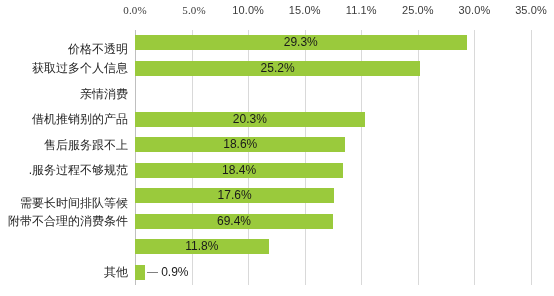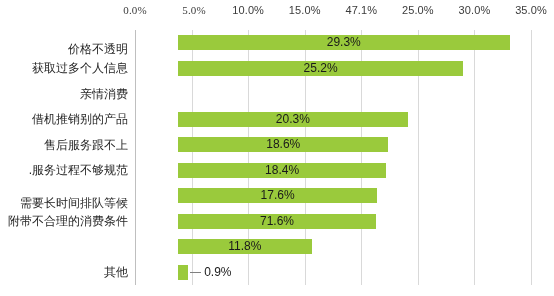--- a/index.html
+++ b/index.html
@@ -80,21 +80,20 @@
     font-size: 12px;
     color: #262626;
     white-space: nowrap;
     line-height: 1;
   }
 
   
   #bars {
     position: absolute;
     inset: 0;
-    margin-left: 43px;
   }
   .bar-row {
     position: absolute;
     left: 0;
     right: 0;
   }
   .bar {
     position: absolute;
     left: 0;
     top: 0;
@@ -124,21 +123,21 @@
 </head>
 <body>
 
 <div id="chart-root">
 
   <div id="x-axis-labels">
       <div class="x-tick-label" style="left: 135px; font-family: Liberation Serif, serif;">0.0%</div>
       <div class="x-tick-label" style="left: 194px; font-family: Liberation Serif, serif;">5.0%</div>
       <div class="x-tick-label" style="left: 248.143px;">10.0%</div>
       <div class="x-tick-label" style="left: 304.714px;">15.0%</div>
-      <div class="x-tick-label" style="left: 361.286px;">47.1%</div>
+      <div class="x-tick-label" style="left: 361.286px;">11.1%</div>
       <div class="x-tick-label" style="left: 417.857px;">25.0%</div>
       <div class="x-tick-label" style="left: 474.429px;">30.0%</div>
       <div class="x-tick-label" style="left: 531px;">35.0%</div>
     </div>
 
   <div id="category-labels">
       <div class="cat-label" style="top: 13px;">价格不透明</div>
       <div class="cat-label" style="top: 32.25px;">获取过多个人信息</div>
       <div class="cat-label" style="top: 57.75px;">亲情消费</div>
       <div class="cat-label" style="top: 83.25px;">借机推销别的产品</div>
@@ -180,21 +179,21 @@
         <div class="bar-row" style="top: 132.75px; height: 15px;">
           <div class="bar" style="width: 208.183px; background: rgb(154, 202, 60);"></div>
           <div class="bar-value" style="left: 0px; width: 208.183px;">18.4%</div>
         </div>
         <div class="bar-row" style="top: 158.25px; height: 15px;">
           <div class="bar" style="width: 199.131px; background: rgb(154, 202, 60);"></div>
           <div class="bar-value" style="left: 0px; width: 199.131px;">17.6%</div>
         </div>
         <div class="bar-row" style="top: 183.75px; height: 15px;">
           <div class="bar" style="width: 198px; background: rgb(154, 202, 60);"></div>
-          <div class="bar-value" style="left: 0px; width: 198px;">71.6%</div>
+          <div class="bar-value" style="left: 0px; width: 198px;">69.4%</div>
         </div>
         <div class="bar-row" style="top: 209.25px; height: 15px;">
           <div class="bar" style="width: 133.509px; background: rgb(154, 202, 60);"></div>
           <div class="bar-value" style="left: 0px; width: 133.509px;">11.8%</div>
         </div>
         <div class="bar-row" style="top: 234.75px; height: 15px;">
           <div class="bar" style="width: 10.1829px; background: rgb(154, 202, 60);"></div>
           <div class="leader" style="left: 12.1829px; width: 11px;"></div>
           <div class="bar-value outside" style="left: 26.1829px;">0.9%</div>
         </div>

